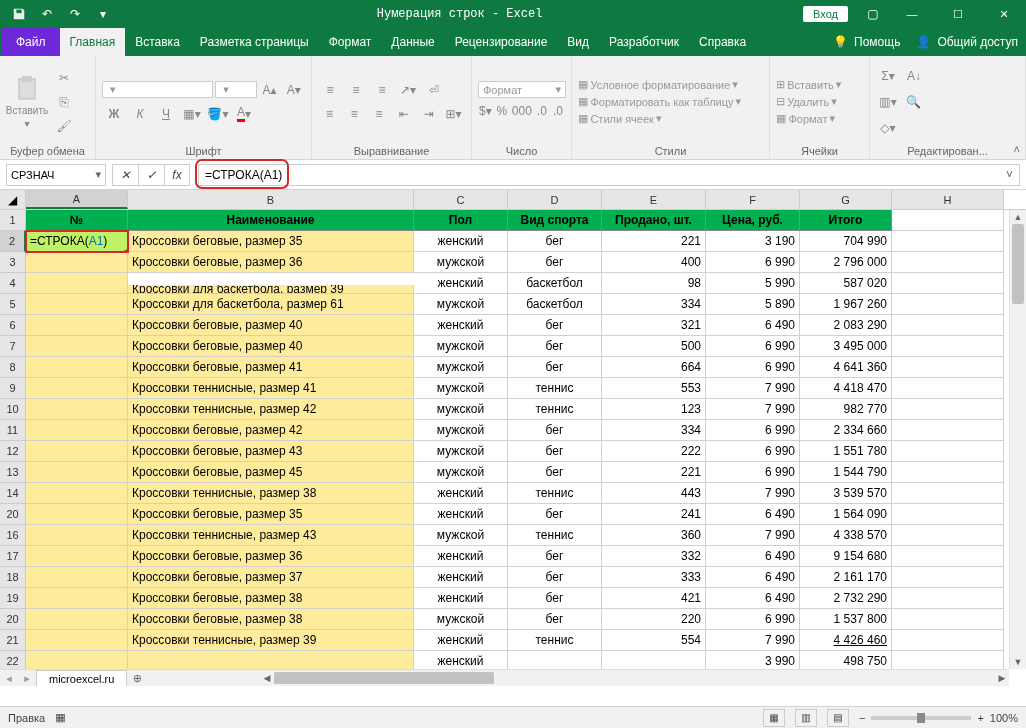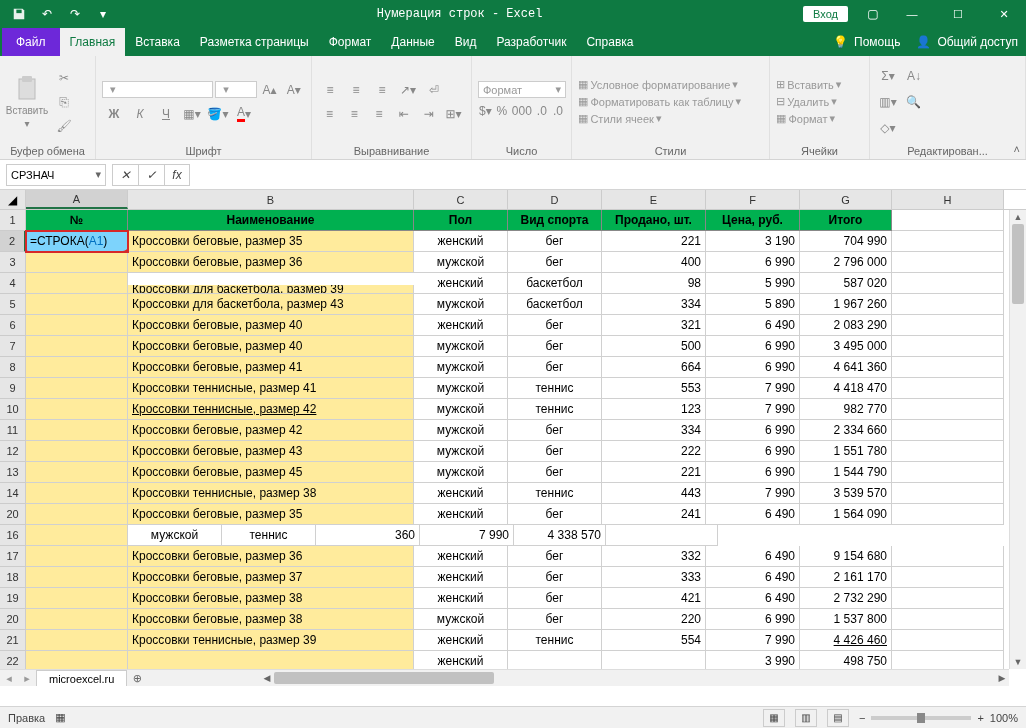--- a/index.html
+++ b/index.html
@@ -54,21 +54,21 @@
 .colh.sel { background:#d2d2d2; border-bottom:2px solid #217346; }
 .gridbody { position:absolute; top:20px; left:0; right:17px; bottom:17px; overflow:hidden; }
 .row { display:flex; height:21px; }
 .rowh { width:26px; border-right:1px solid #ccc; border-bottom:1px solid #ccc; background:#e6e6e6; text-align:center; font-size:11px; color:#333; display:flex; align-items:center; justify-content:center; }
 .rowh.sel { background:#d2d2d2; border-right:2px solid #217346; }
 .cell { border-right:1px solid #d0d0d0; border-bottom:1px solid #d0d0d0; font-size:12px; padding:0 4px; display:flex; align-items:center; overflow:hidden; white-space:nowrap; }
 .cell.hdr { background:#00b050; color:#000; font-weight:bold; border-right:1px solid #888; border-bottom:1px solid #888; justify-content:center; }
 .cell.ylw { background:#ffeb9c; }
 .cell.num { justify-content:flex-end; }
 .cell.ctr { justify-content:center; }
-.cell.editing { background:#7dd3fc; z-index:5; position:relative; outline:2px solid #d62829; outline-offset:-1px; }
+.cell.editing { background:#bef264; z-index:5; position:relative; outline:2px solid #d62829; outline-offset:-1px; }
 .cell.editing .ref { color:#0070c0; }
 .vscroll { position:absolute; right:0; top:20px; bottom:17px; width:17px; background:#f1f1f1; border-left:1px solid #ddd; }
 .vscroll .thumb { position:absolute; left:2px; right:2px; top:14px; height:80px; background:#c1c1c1; border-radius:2px; }
 .vscroll .arr { position:absolute; left:0; right:0; height:14px; display:flex; align-items:center; justify-content:center; color:#666; font-size:9px; }
 .hscroll { position:absolute; left:260px; right:17px; bottom:0; height:17px; background:#f1f1f1; border-top:1px solid #ddd; }
 .hscroll .thumb { position:absolute; top:2px; bottom:2px; left:14px; width:220px; background:#c1c1c1; border-radius:2px; }
 .hscroll .arr { position:absolute; top:0; bottom:0; width:14px; display:flex; align-items:center; justify-content:center; color:#666; font-size:9px; }
 
 
 .sheettabs { position:absolute; left:0; bottom:0; width:260px; height:17px; background:#f1f1f1; border-top:1px solid #ddd; display:flex; align-items:center; font-size:11px; }
@@ -111,20 +111,21 @@
   </div>
 </div>
 
 <div class="ribbon-tabs">
   <div class="tab file">Файл</div>
   <div class="tab active">Главная</div>
   <div class="tab">Вставка</div>
   <div class="tab">Разметка страницы</div>
   <div class="tab">Формат</div>
   <div class="tab">Данные</div>
+  <div class="tab">Рецензирование</div>
   <div class="tab">Вид</div>
   <div class="tab">Разработчик</div>
   <div class="tab">Справка</div>
   <div class="spacer"></div>
   <div class="help">
       <span>💡</span>
       <span>Помощь</span>
     </div>
   <div class="help">
       <span>👤</span>
@@ -256,20 +257,25 @@
 <div class="fbar-row">
   <div class="namebox">
       <span>СРЗНАЧ</span>
       <span class="dd">▾</span>
     </div>
   <div class="fbar-btns">
     <div class="b">✕</div>
     <div class="b">✓</div>
     <div class="b">fx</div>
   </div>
+  <div class="fbar">
+    <span>=СТРОКА(A1)</span>
+    <span class="expand">˅</span>
+    <div class="hl-red" style="left:-4px; top:-6px; width:94px; height:30px;"></div>
+  </div>
 </div>
 
 <div class="sheet-wrap">
   <div class="colheads" id="colheads">
     <div class="corner">◢</div>
   <div class="colh sel" style="width: 102px;">A</div>
       <div class="colh" style="width: 286px;">B</div>
       <div class="colh" style="width: 94px;">C</div>
       <div class="colh" style="width: 94px;">D</div>
       <div class="colh" style="width: 104px;">E</div>
@@ -323,21 +329,21 @@
         <div class="cell ctr" style="width: 94px;">женский</div>
         <div class="cell ctr" style="width: 94px;">баскетбол</div>
         <div class="cell num" style="width: 104px;">98</div>
         <div class="cell num" style="width: 94px;">5 990</div>
         <div class="cell num" style="width: 92px;">587 020</div>
         <div class="cell " style="width: 112px;"></div>
       </div>
       <div class="row">
         <div class="rowh">5</div>
         <div class="cell ylw" style="width: 102px;"></div>
-        <div class="cell ylw" style="width: 286px;">Кроссовки для баскетбола, размер 43</div>
+        <div class="cell ylw" style="width: 286px;">Кроссовки для баскетбола, размер 61</div>
         <div class="cell ctr" style="width: 94px;">мужской</div>
         <div class="cell ctr" style="width: 94px;">баскетбол</div>
         <div class="cell num" style="width: 104px;">334</div>
         <div class="cell num" style="width: 94px;">5 890</div>
         <div class="cell num" style="width: 92px;">1 967 260</div>
         <div class="cell " style="width: 112px;"></div>
       </div>
       <div class="row">
         <div class="rowh">6</div>
         <div class="cell ylw" style="width: 102px;"></div>
@@ -378,21 +384,21 @@
         <div class="cell ctr" style="width: 94px;">мужской</div>
         <div class="cell ctr" style="width: 94px;">теннис</div>
         <div class="cell num" style="width: 104px;">553</div>
         <div class="cell num" style="width: 94px;">7 990</div>
         <div class="cell num" style="width: 92px;">4 418 470</div>
         <div class="cell " style="width: 112px;"></div>
       </div>
       <div class="row">
         <div class="rowh">10</div>
         <div class="cell ylw" style="width: 102px;"></div>
-        <div class="cell ylw" style="width: 286px; text-decoration: underline;">Кроссовки теннисные, размер 42</div>
+        <div class="cell ylw" style="width: 286px;">Кроссовки теннисные, размер 42</div>
         <div class="cell ctr" style="width: 94px;">мужской</div>
         <div class="cell ctr" style="width: 94px;">теннис</div>
         <div class="cell num" style="width: 104px;">123</div>
         <div class="cell num" style="width: 94px;">7 990</div>
         <div class="cell num" style="width: 92px;">982 770</div>
         <div class="cell " style="width: 112px;"></div>
       </div>
       <div class="row">
         <div class="rowh">11</div>
         <div class="cell ylw" style="width: 102px;"></div>
@@ -444,20 +450,21 @@
         <div class="cell ctr" style="width: 94px;">женский</div>
         <div class="cell ctr" style="width: 94px;">бег</div>
         <div class="cell num" style="width: 104px;">241</div>
         <div class="cell num" style="width: 94px;">6 490</div>
         <div class="cell num" style="width: 92px;">1 564 090</div>
         <div class="cell " style="width: 112px;"></div>
       </div>
       <div class="row">
         <div class="rowh">16</div>
         <div class="cell ylw" style="width: 102px;"></div>
+        <div class="cell ylw" style="width: 286px;">Кроссовки теннисные, размер 43</div>
         <div class="cell ctr" style="width: 94px;">мужской</div>
         <div class="cell ctr" style="width: 94px;">теннис</div>
         <div class="cell num" style="width: 104px;">360</div>
         <div class="cell num" style="width: 94px;">7 990</div>
         <div class="cell num" style="width: 92px;">4 338 570</div>
         <div class="cell " style="width: 112px;"></div>
       </div>
       <div class="row">
         <div class="rowh">17</div>
         <div class="cell ylw" style="width: 102px;"></div>

